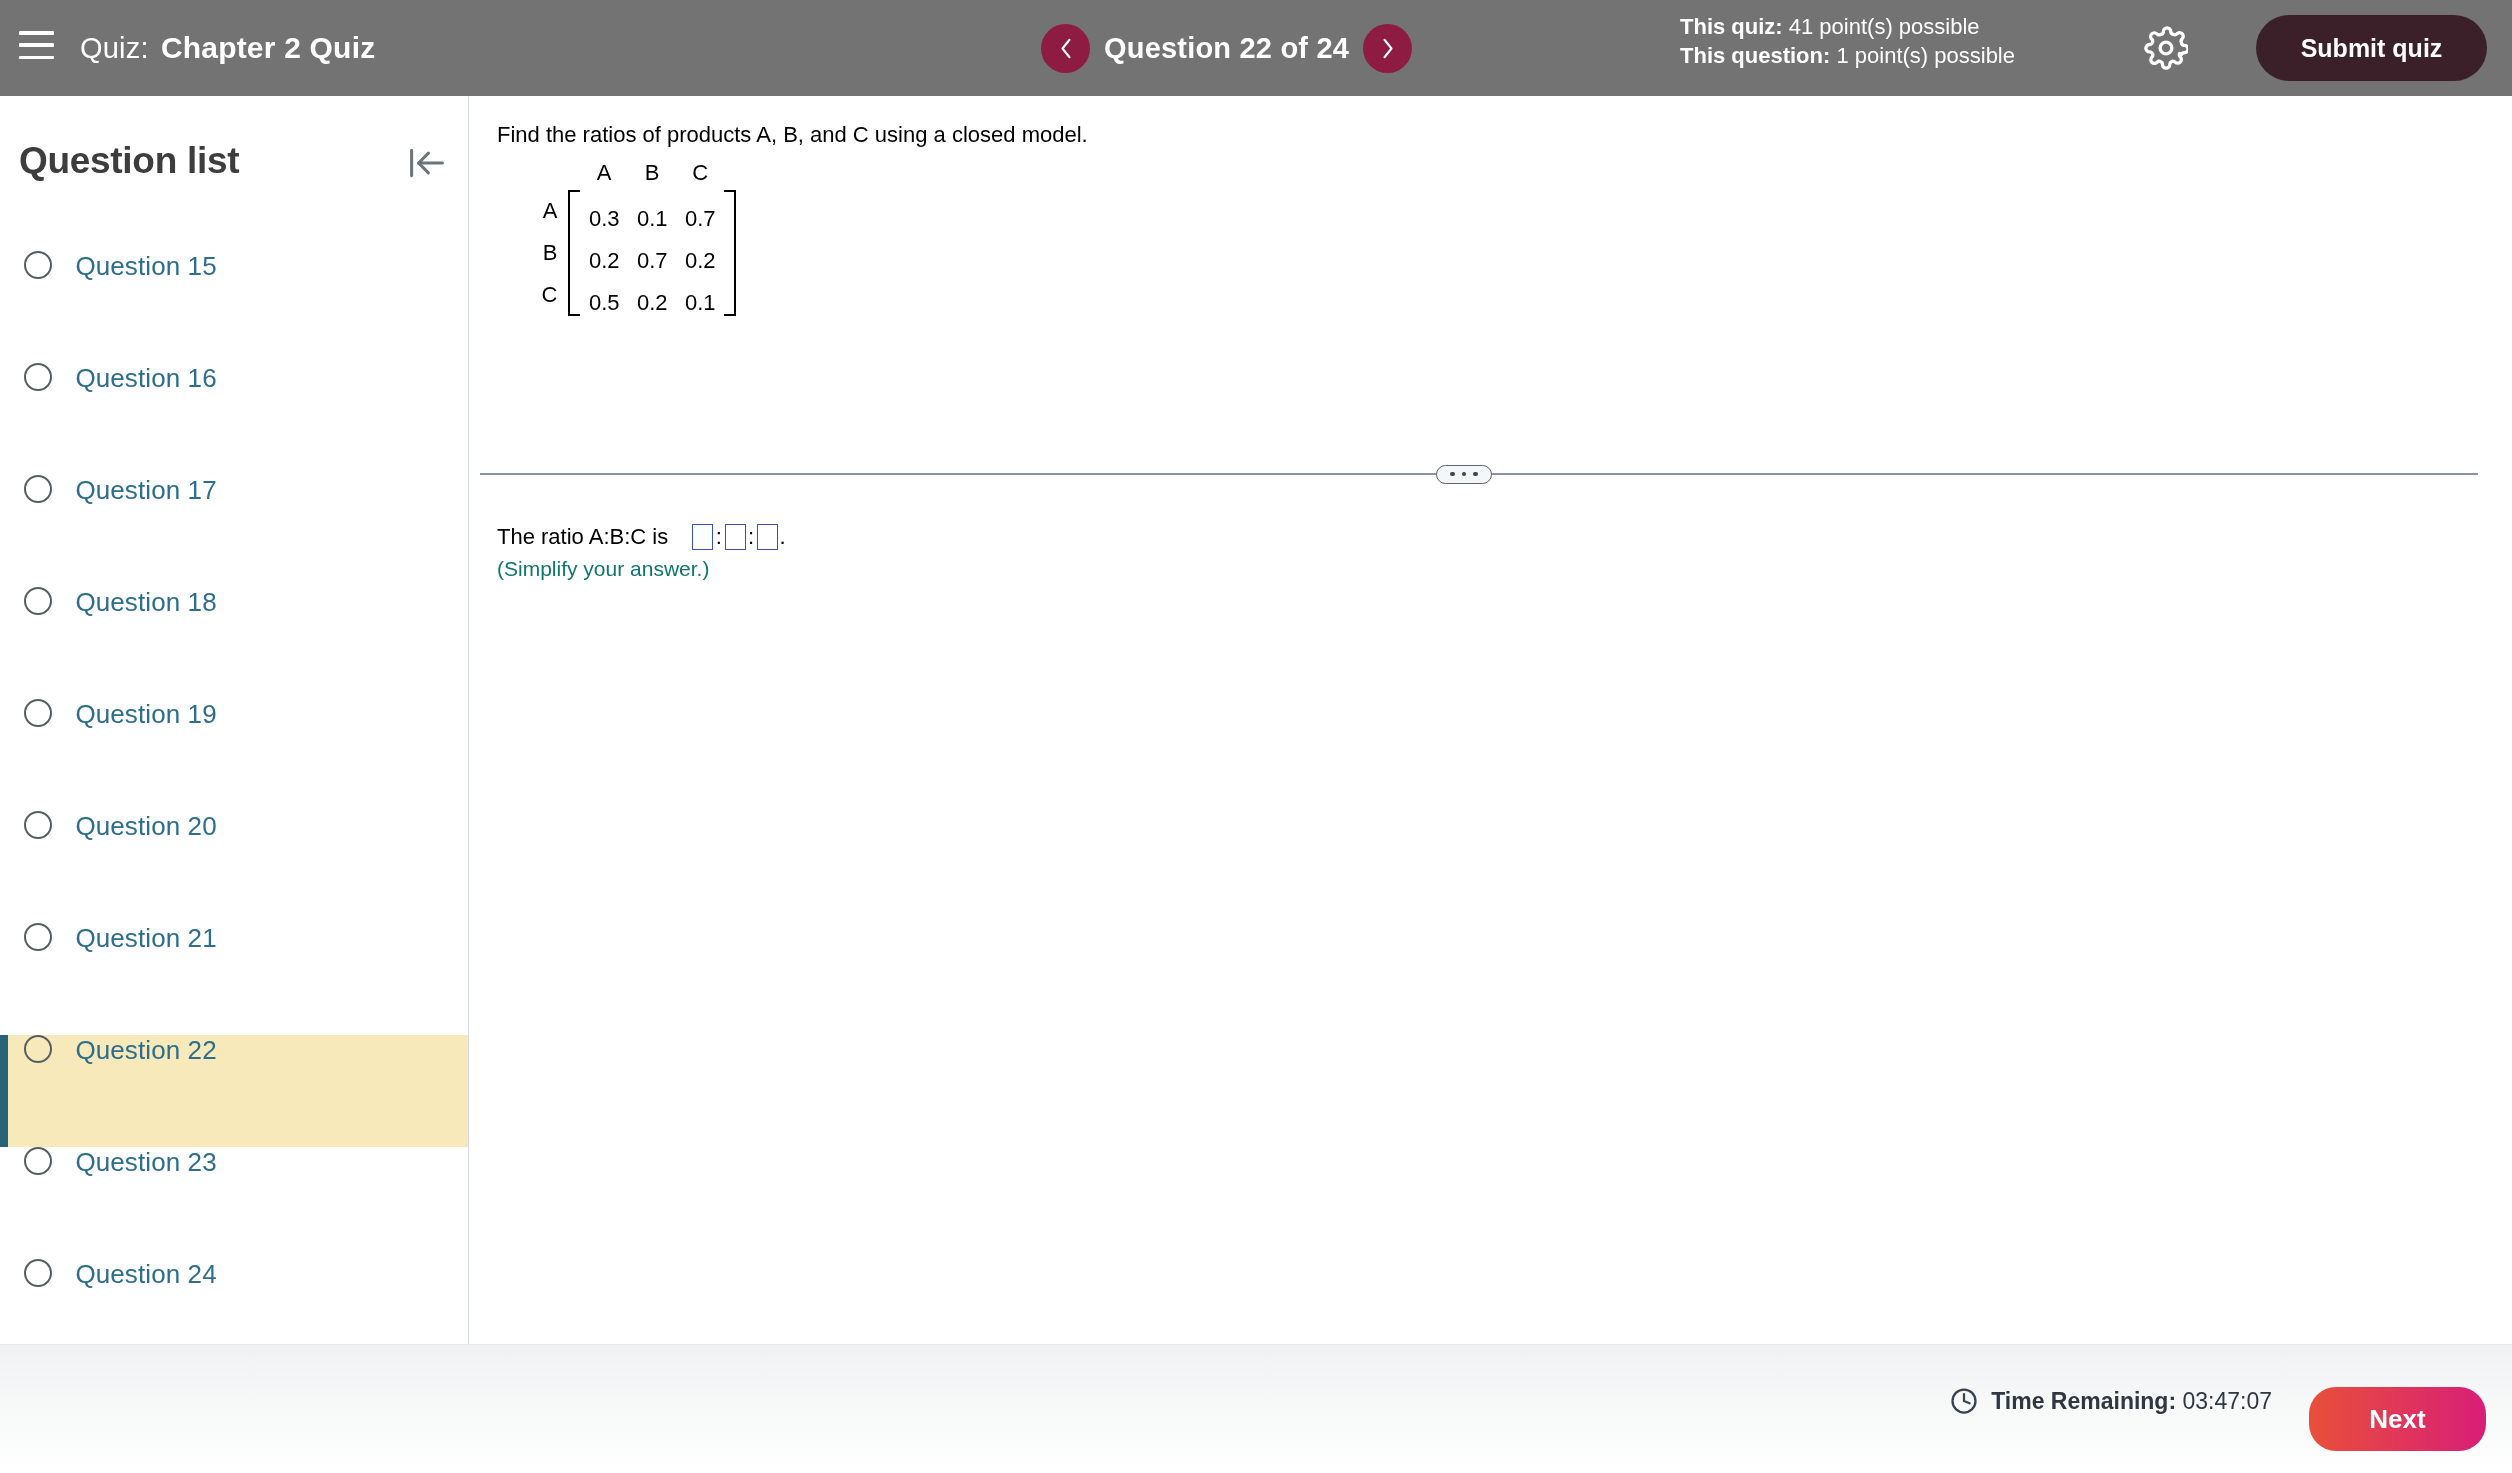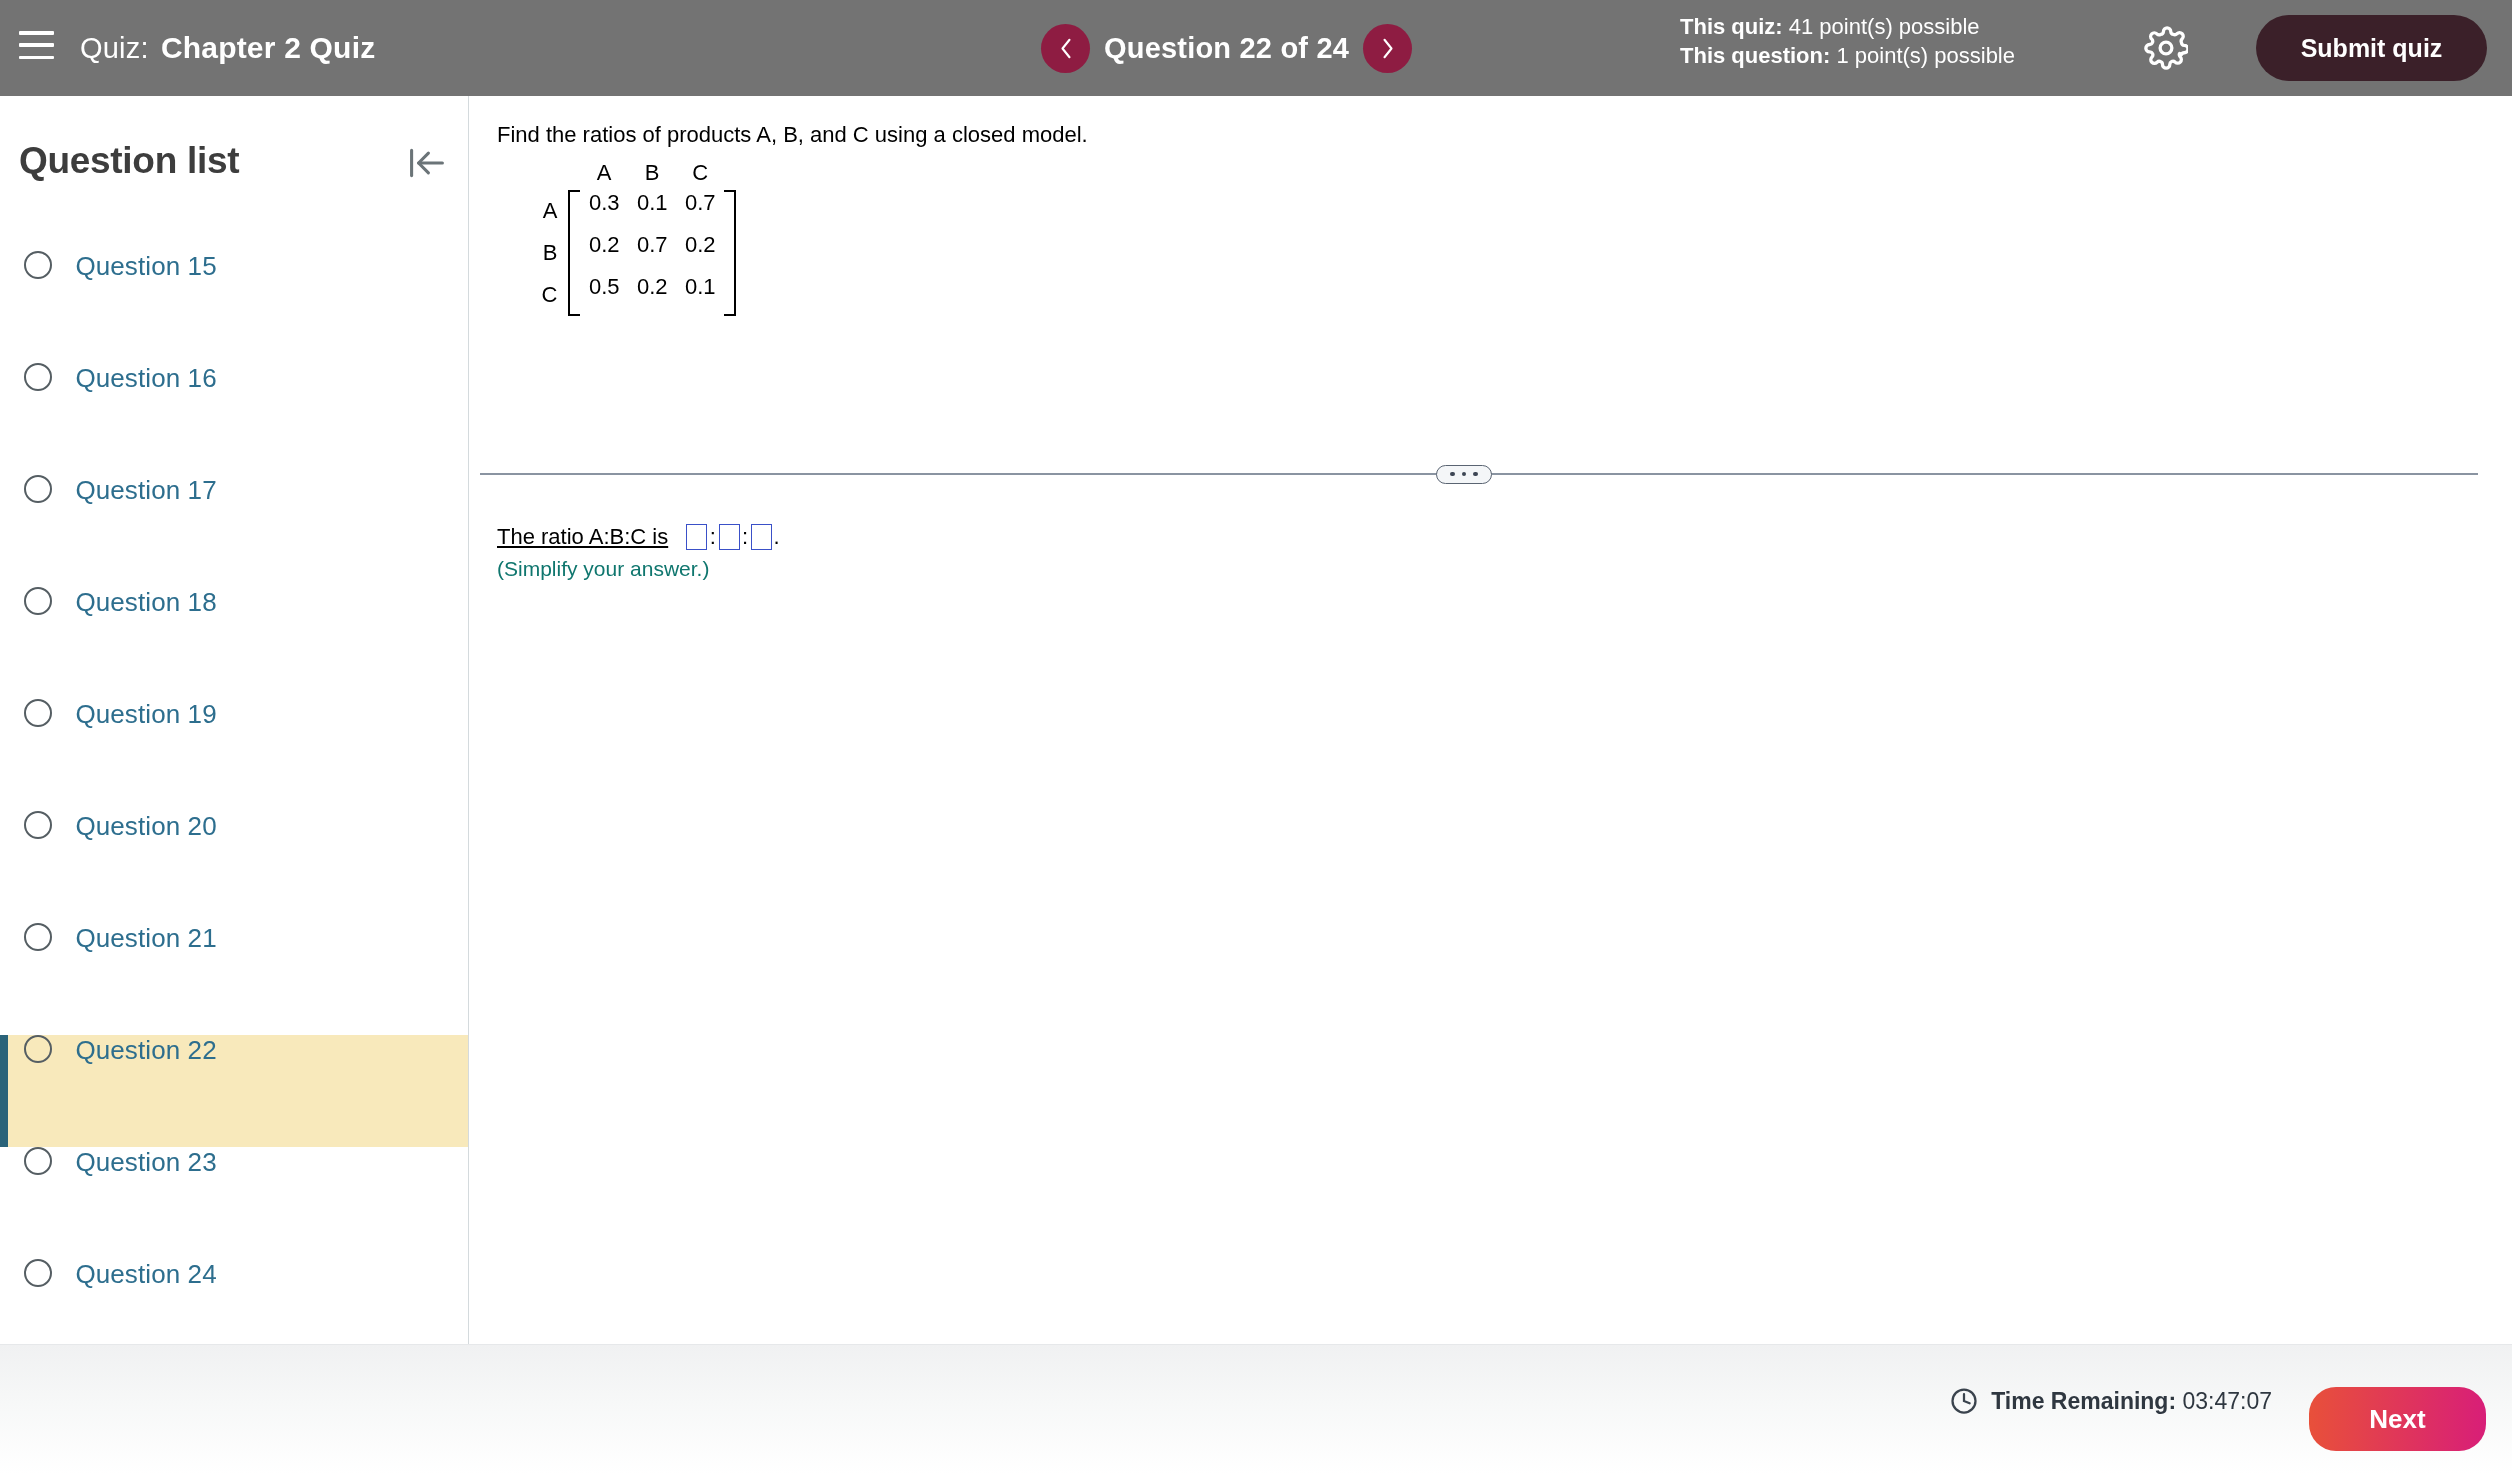--- a/index.html
+++ b/index.html
@@ -256,21 +256,21 @@
     align-self: stretch;
     border-top: 2.6px solid #000;
     border-bottom: 2.6px solid #000;
     box-sizing: border-box;
   }
   .bracket-left { border-left: 2.6px solid #000; }
   .bracket-right { border-right: 2.6px solid #000; }
   .mbody { display: flex; flex-direction: column; }
   .mrow {
     display: flex;
-    align-items: flex-start;
+    align-items: flex-end;
     height: 42px;
   }
   .mcell {
     width: 48px;
     text-align: center;
     font-size: 22px;
     color: #000;
   }
   .mlabels {
     display: flex;
@@ -323,21 +323,21 @@
     left: 26px;
     top: 428px;
   }
   .answer-line {
     display: flex;
     align-items: center;
     font-size: 22px;
     color: #000;
     gap: 0px;
   }
-  .answer-line .txt { margin-right: 18px; text-decoration: underline; }
+  .answer-line .txt { margin-right: 24px; }
   .ans-box {
     width: 21px;
     height: 26px;
     border: 1.7px solid #3a50c8;
     background: #ffffff;
     box-sizing: border-box;
     display: inline-block;
     cursor: text;
   }
   .colon { margin: 0 2.6px; font-size: 22px; color: #000; }

